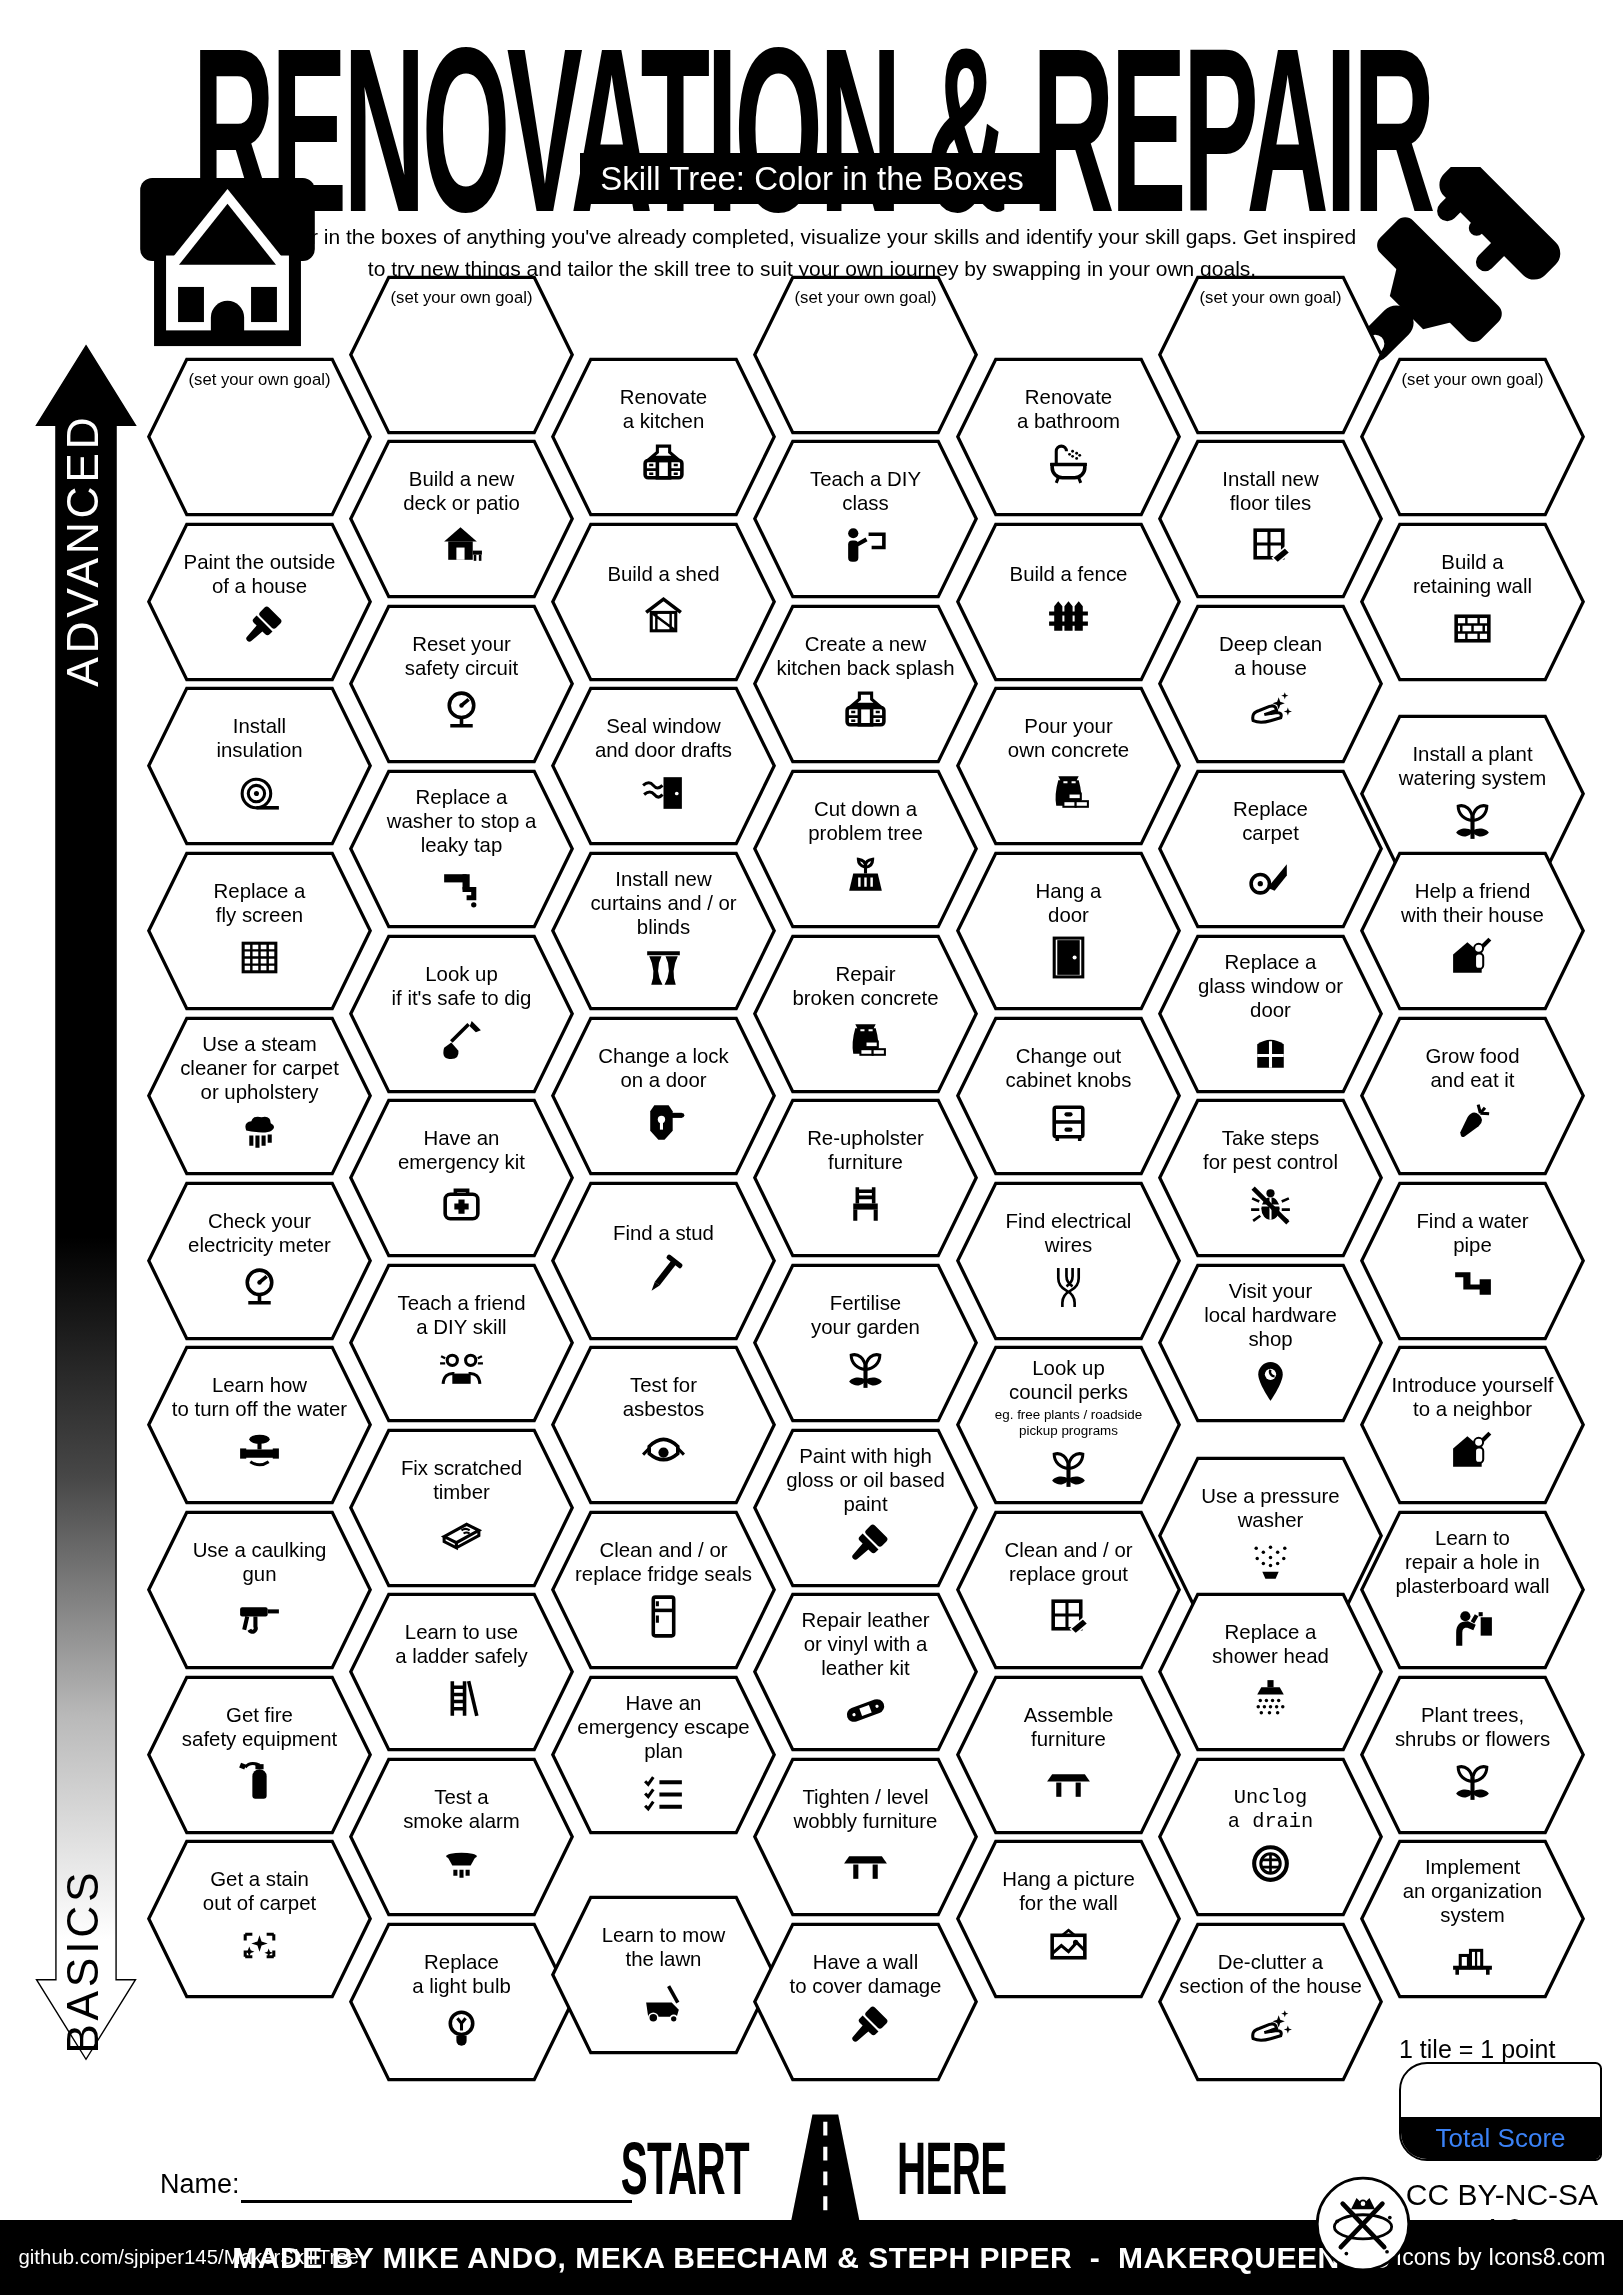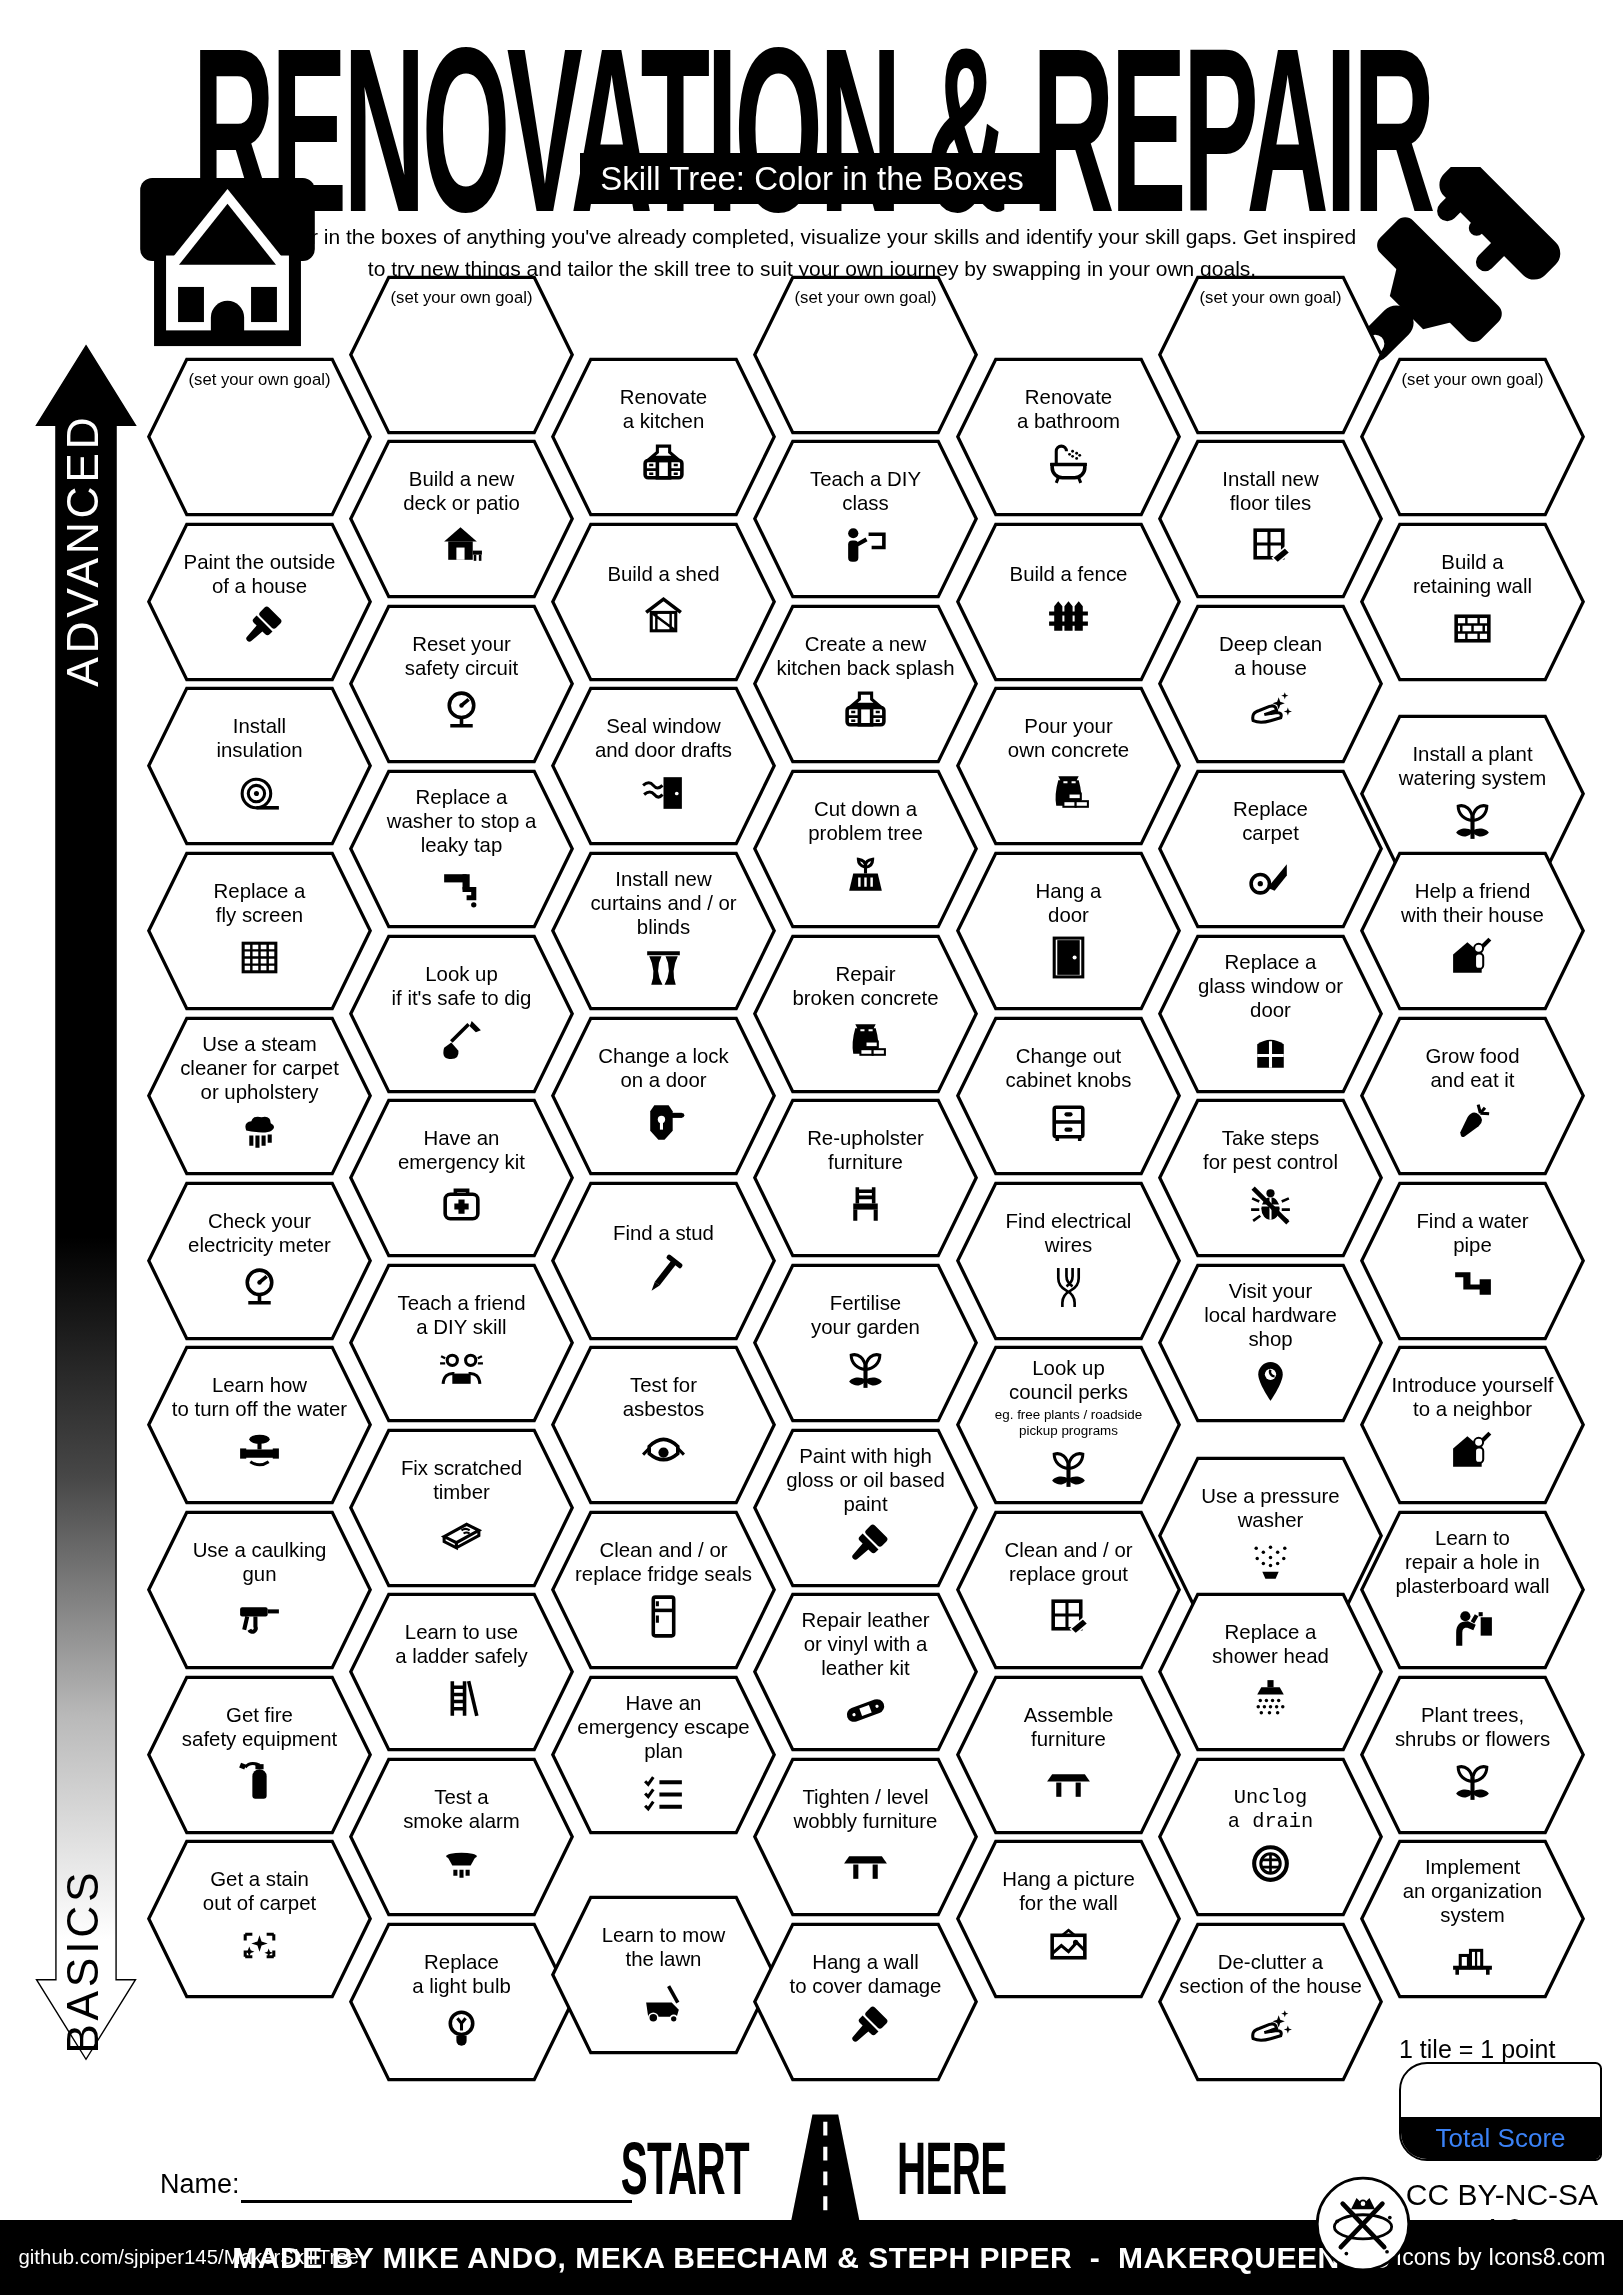--- a/index.html
+++ b/index.html
@@ -768,21 +768,21 @@
             <rect x="31" y="25" width="5" height="14" fill="#000"></rect>
           </svg>
         </span>
       </div>
     </div>
     <div class="tile" style="left: 752px; top: 1922px;">
       <svg class="hex" viewBox="0 0 490 345">
         <polygon points="6,172 88,5 402,5 484,172 402,340 88,340" fill="#fff" stroke="#000" stroke-width="7"></polygon>
       </svg>
       <div class="tile-content">
-        <div class="tile-label">Hang a wall
+        <div class="tile-label">Have a wall
 to cover damage</div>
         <span class="tile-icon">
           <svg viewBox="0 0 48 48">
             <g transform="rotate(45 24 24)">
               <rect x="13" y="3" width="22" height="12" rx="3" fill="#000"></rect>
               <path d="M13 17h22v4a3 3 0 0 1-3 3h-4l-1 14a3 3 0 0 1-6 0l-1-14h-4a3 3 0 0 1-3-3z" fill="#000"></path>
             </g>
           </svg>
         </span>
       </div>

